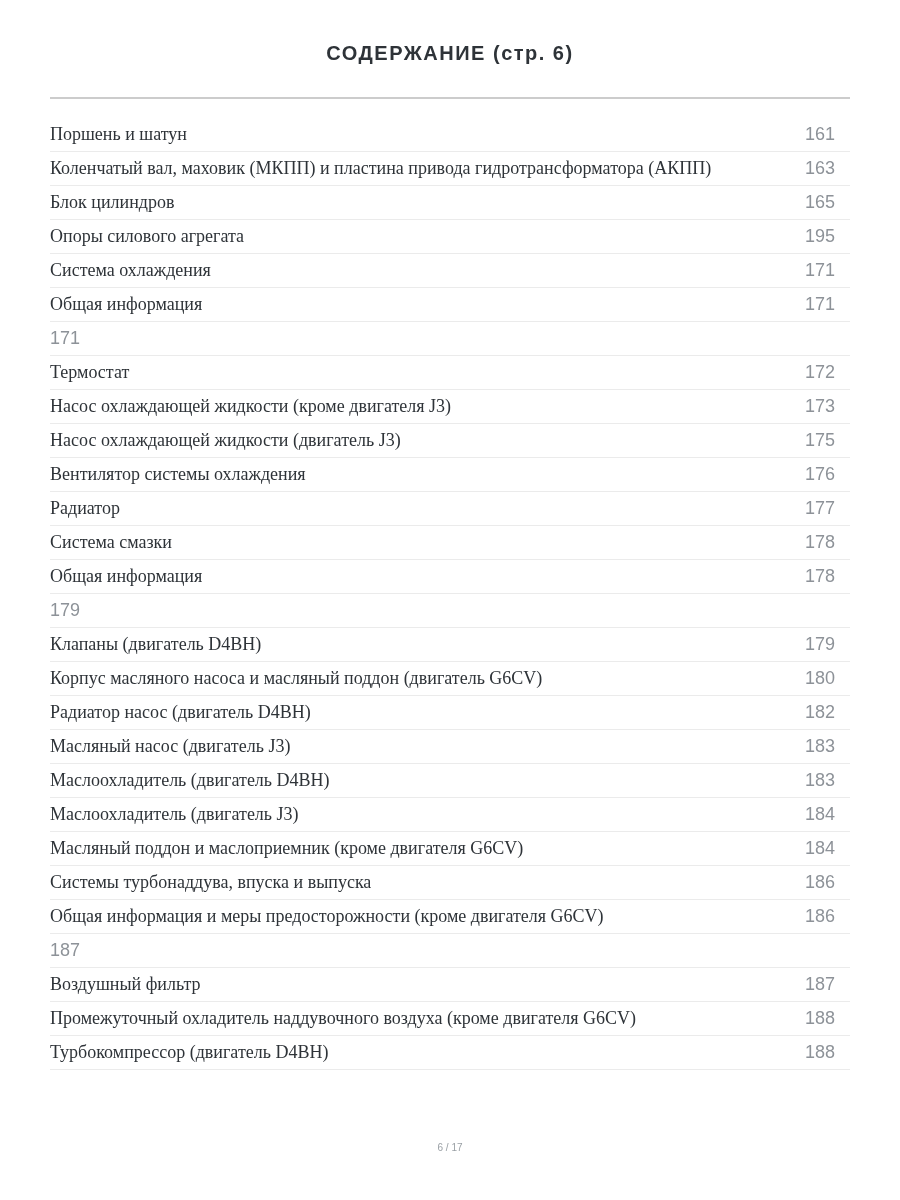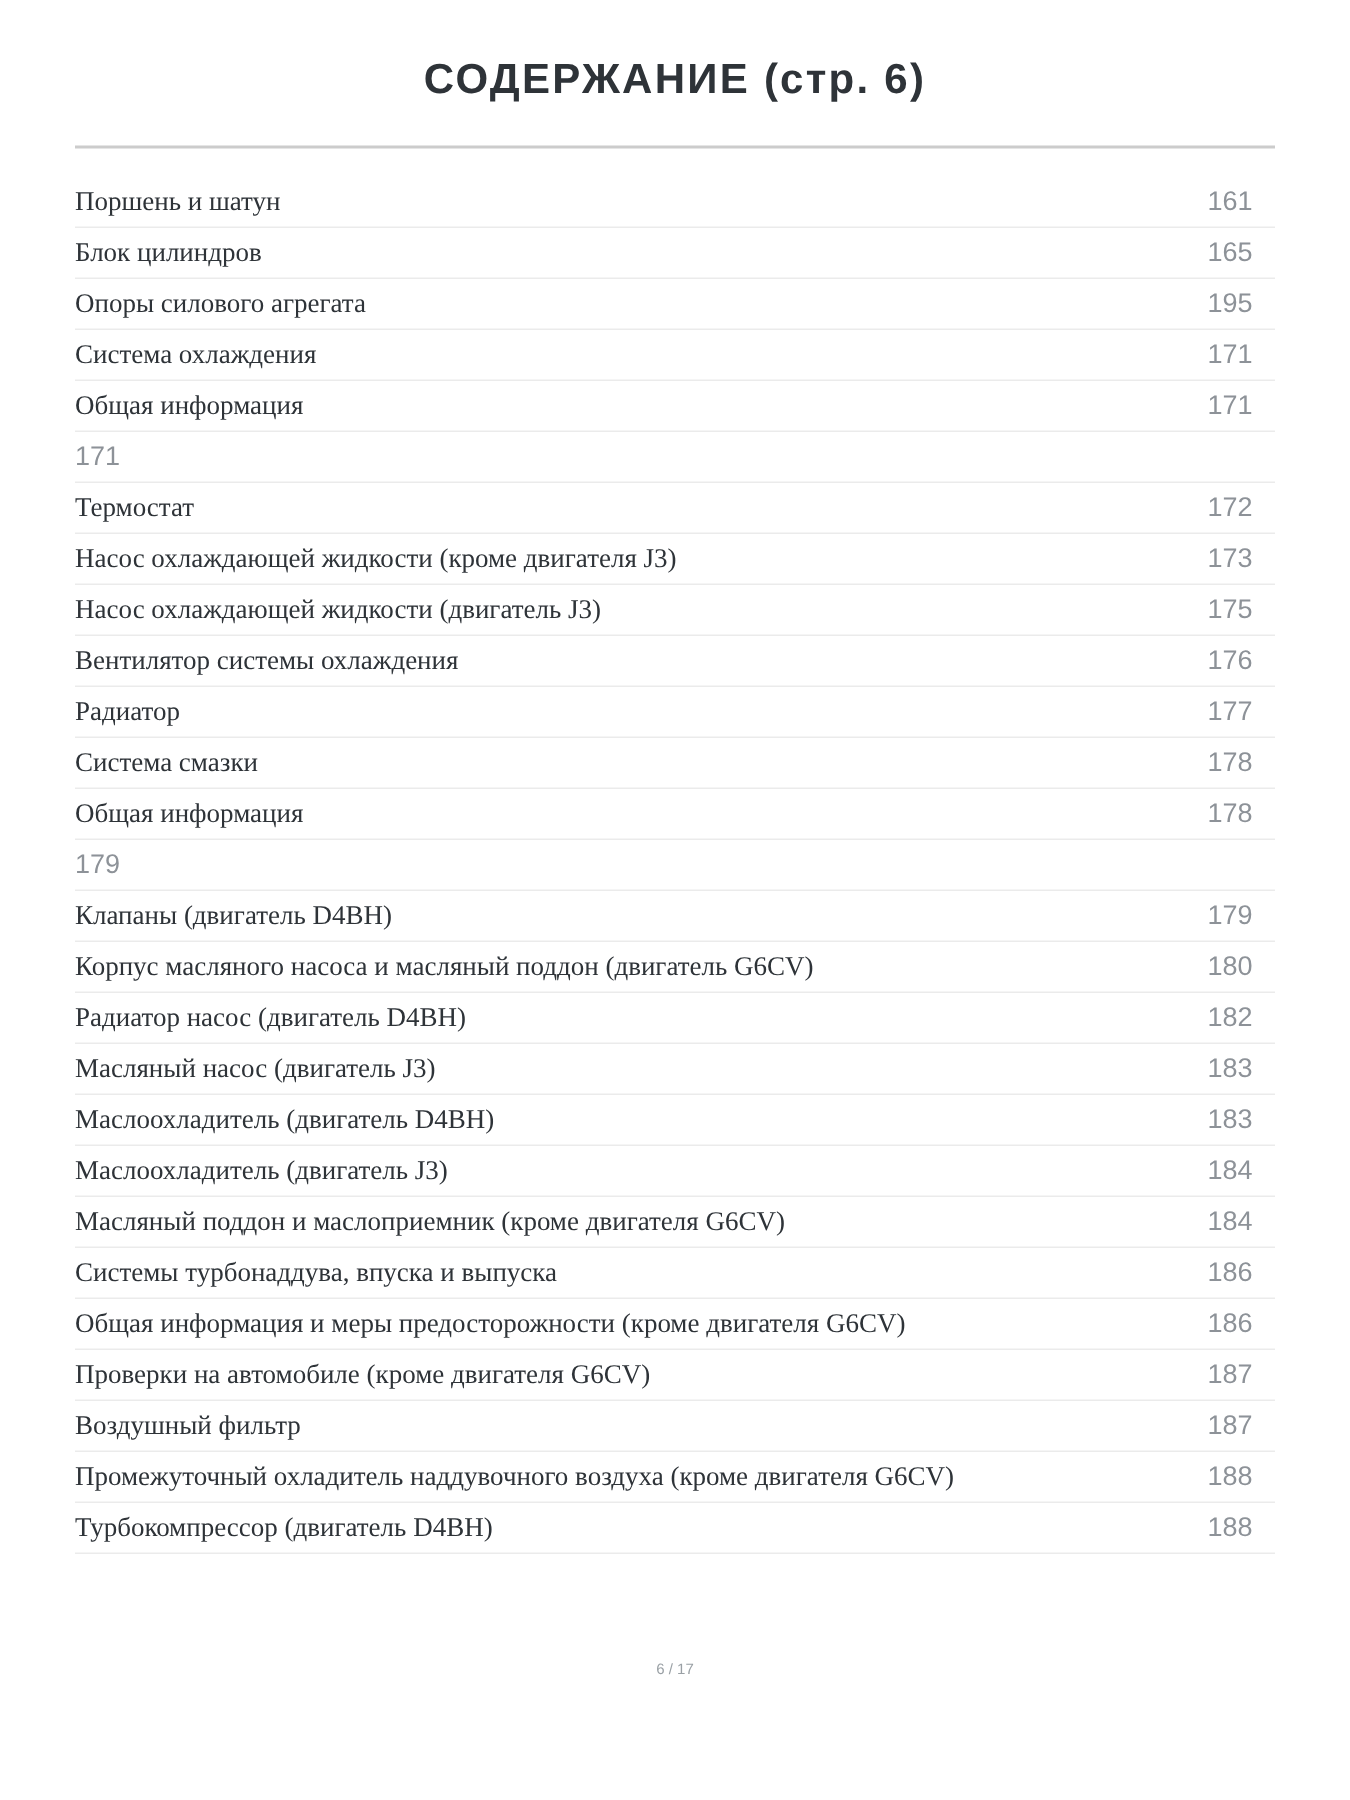--- a/index.html
+++ b/index.html
@@ -18,21 +18,21 @@
     font-family: "Liberation Sans", "DejaVu Sans", sans-serif;
     overflow: hidden;
   }
   .page {
     width: 800px;
     margin: 0 auto;
   }
   .doc-title {
     margin-top: 36px;
     text-align: center;
-    font-size: 28px;
+    font-size: 20px;
     font-weight: 700;
     letter-spacing: 1.5px;
     line-height: 34px;
     color: var(--text);
   }
   .title-divider {
     margin-top: 27px;
     height: 2px;
     background: var(--title-divider);
     border: none;
@@ -74,20 +74,24 @@
 </head>
 <body>
 
 <div class="page">
   <div class="doc-title">СОДЕРЖАНИЕ (стр. 6)</div>
   <div class="title-divider"></div>
   <div class="toc-list">
       <div class="toc-row">
         <span class="toc-title">Поршень и шатун</span>
         <span class="toc-page">161</span>
+      </div>
+      <div class="toc-row">
+        <span class="toc-title">Коленчатый вал, маховик (МКПП) и пластина привода гидротрансформатора (АКПП)</span>
+        <span class="toc-page">163</span>
       </div>
       <div class="toc-row">
         <span class="toc-title">Блок цилиндров</span>
         <span class="toc-page">165</span>
       </div>
       <div class="toc-row">
         <span class="toc-title">Опоры силового агрегата</span>
         <span class="toc-page">195</span>
       </div>
       <div class="toc-row">
@@ -162,21 +166,20 @@
       </div>
       <div class="toc-row">
         <span class="toc-title">Системы турбонаддува, впуска и выпуска</span>
         <span class="toc-page">186</span>
       </div>
       <div class="toc-row">
         <span class="toc-title">Общая информация и меры предосторожности (кроме двигателя G6CV)</span>
         <span class="toc-page">186</span>
       </div>
       <div class="toc-row">
-        <span class="toc-title">Проверки на автомобиле (кроме двигателя G6CV)</span>
         <span class="toc-page">187</span>
       </div>
       <div class="toc-row">
         <span class="toc-title">Воздушный фильтр</span>
         <span class="toc-page">187</span>
       </div>
       <div class="toc-row">
         <span class="toc-title">Промежуточный охладитель наддувочного воздуха (кроме двигателя G6CV)</span>
         <span class="toc-page">188</span>
       </div>

